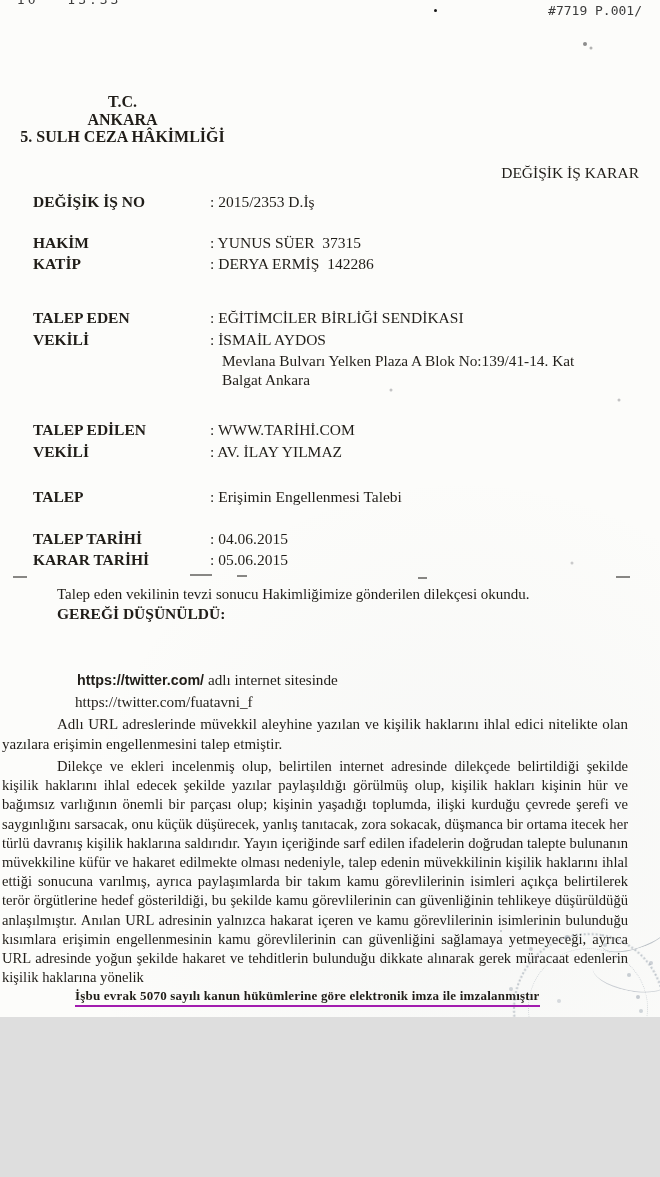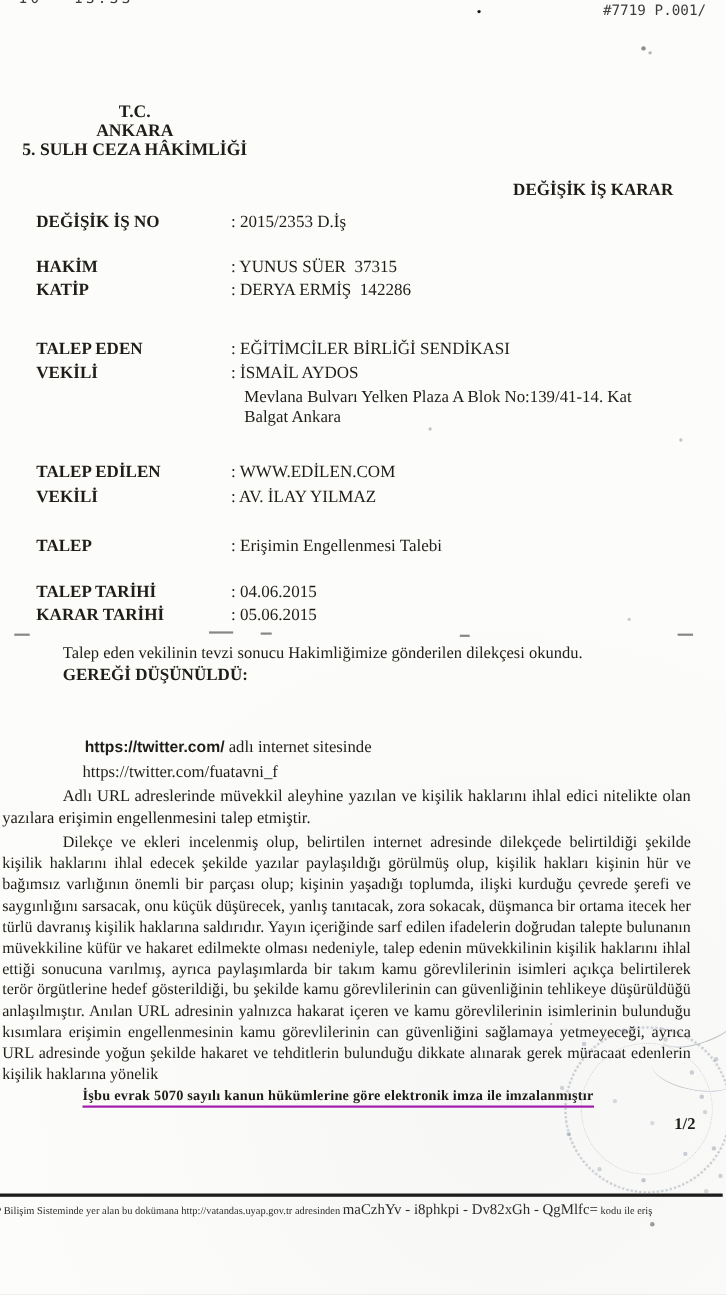--- a/index.html
+++ b/index.html
@@ -1,32 +1,32 @@
 <!DOCTYPE html>
 <html><head>
 <meta charset="utf-8">
 <style>
   html,body{margin:0;padding:0;background:#dedede;}
-  .page{position:relative;width:660px;height:1177px;margin:0 auto;background:#fcfcfa;
+  .page{position:relative;width:660px;height:1017px;margin:0 auto;background:#fcfcfa;
         overflow:hidden;font-family:"Liberation Serif",serif;color:#201d18;}
   
   .page::before{content:"";position:absolute;inset:0;
         background:radial-gradient(circle at 70% 85%, rgba(150,160,175,0.06), transparent 40%);
         pointer-events:none;}
 
   
   .fax{position:absolute;font-family:"DejaVu Sans Mono",monospace;font-size:13px;color:#3c3c3c;}
   .fax-left{top:0;left:6px;height:9px;overflow:hidden;}
   .fax-left span{display:block;margin-top:-8px;letter-spacing:3px;word-spacing:18px;}
   .fax-right{top:3px;right:18px;}
 
   
   .letterhead{position:absolute;top:93px;left:15px;width:215px;text-align:center;
         font-weight:bold;font-size:16px;line-height:17.5px;white-space:nowrap;}
-  .doctype{position:absolute;top:164px;right:48px;font-weight:bold;font-size:15.5px;}
+  .doctype{position:absolute;top:164px;right:21px;font-weight:normal;font-size:15.5px;}
 
   
   .frow{position:absolute;left:33px;width:594px;font-size:15.5px;line-height:19px;}
   .flabel{font-weight:bold;}
   .fval{position:absolute;left:177px;top:0;white-space:pre;}
   .addr{position:absolute;left:222px;font-size:15.3px;}
 
   
   .bpar{position:absolute;left:2px;width:626px;font-size:14.6px;line-height:19.2px;
         text-align:justify;}
@@ -109,21 +109,21 @@
   </div>
   <div class="frow" style="top:330px">
     <span class="flabel">VEKİLİ</span>
     <span class="fval">: İSMAİL AYDOS</span>
   </div>
   <div class="addr" style="top:352px">Mevlana Bulvarı Yelken Plaza A Blok No:139/41-14. Kat</div>
   <div class="addr" style="top:371px">Balgat Ankara</div>
 
   <div class="frow" style="top:420px">
     <span class="flabel">TALEP EDİLEN</span>
-    <span class="fval">: WWW.EDİLEN.COM</span>
+    <span class="fval">: WWW.TARİHİ.COM</span>
   </div>
   <div class="frow" style="top:442px">
     <span class="flabel">VEKİLİ</span>
     <span class="fval">: AV. İLAY YILMAZ</span>
   </div>
   <div class="frow" style="top:487px">
     <span class="flabel">TALEP</span>
     <span class="fval">: Erişimin Engellenmesi Talebi</span>
   </div>
   <div class="frow" style="top:529px">

